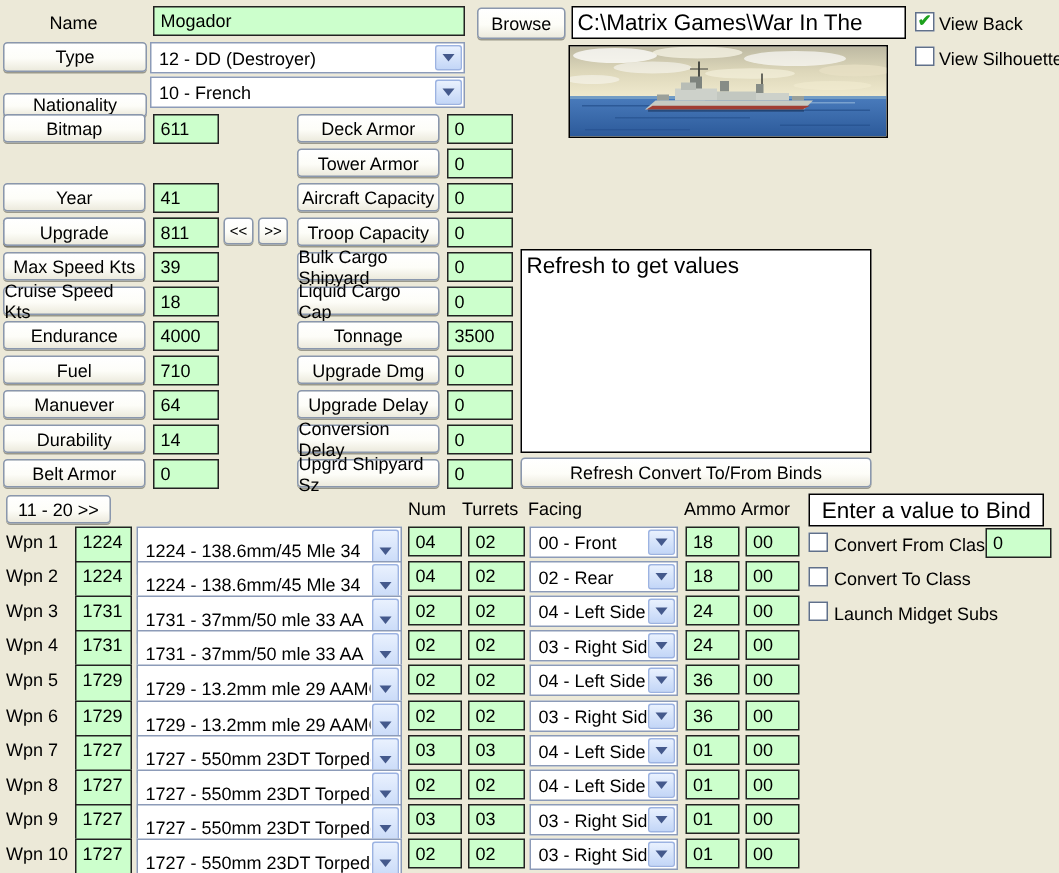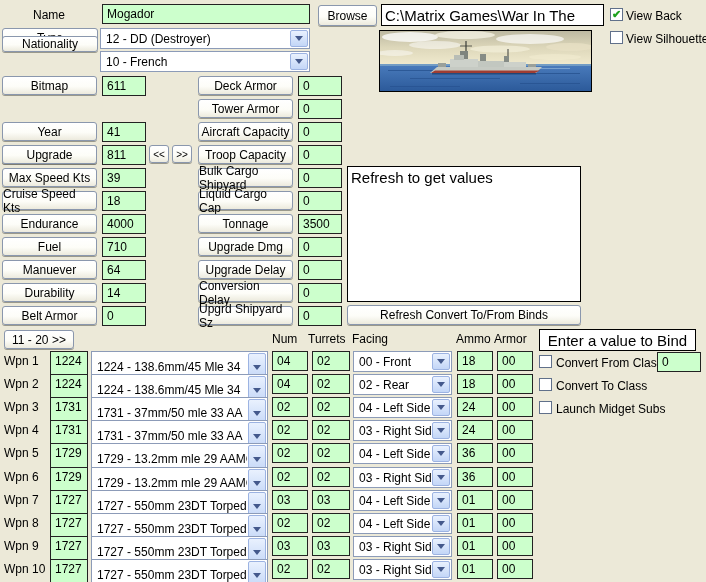--- a/index.html
+++ b/index.html
@@ -63,21 +63,21 @@
   <div class="btn" style="left:2px;top:28px;width:96px;height:20px">
       <span>Type</span>
     </div>
   <div class="combo" style="left:100px;top:28px;width:210px;height:21px">
     <span class="combo-text">12 - DD (Destroyer)</span>
     <span class="combo-btn">
         <i class="arr"></i>
       </span>
   </div>
 
-  <div class="btn" style="left:2px;top:36px;width:96px;height:16px">
+  <div class="btn" style="left:2px;top:62px;width:96px;height:16px">
       <span>Nationality</span>
     </div>
   <div class="combo" style="left:100px;top:51px;width:210px;height:21px">
     <span class="combo-text">10 - French</span>
     <span class="combo-btn">
         <i class="arr"></i>
       </span>
   </div>
 
   <div class="ship-frame">

